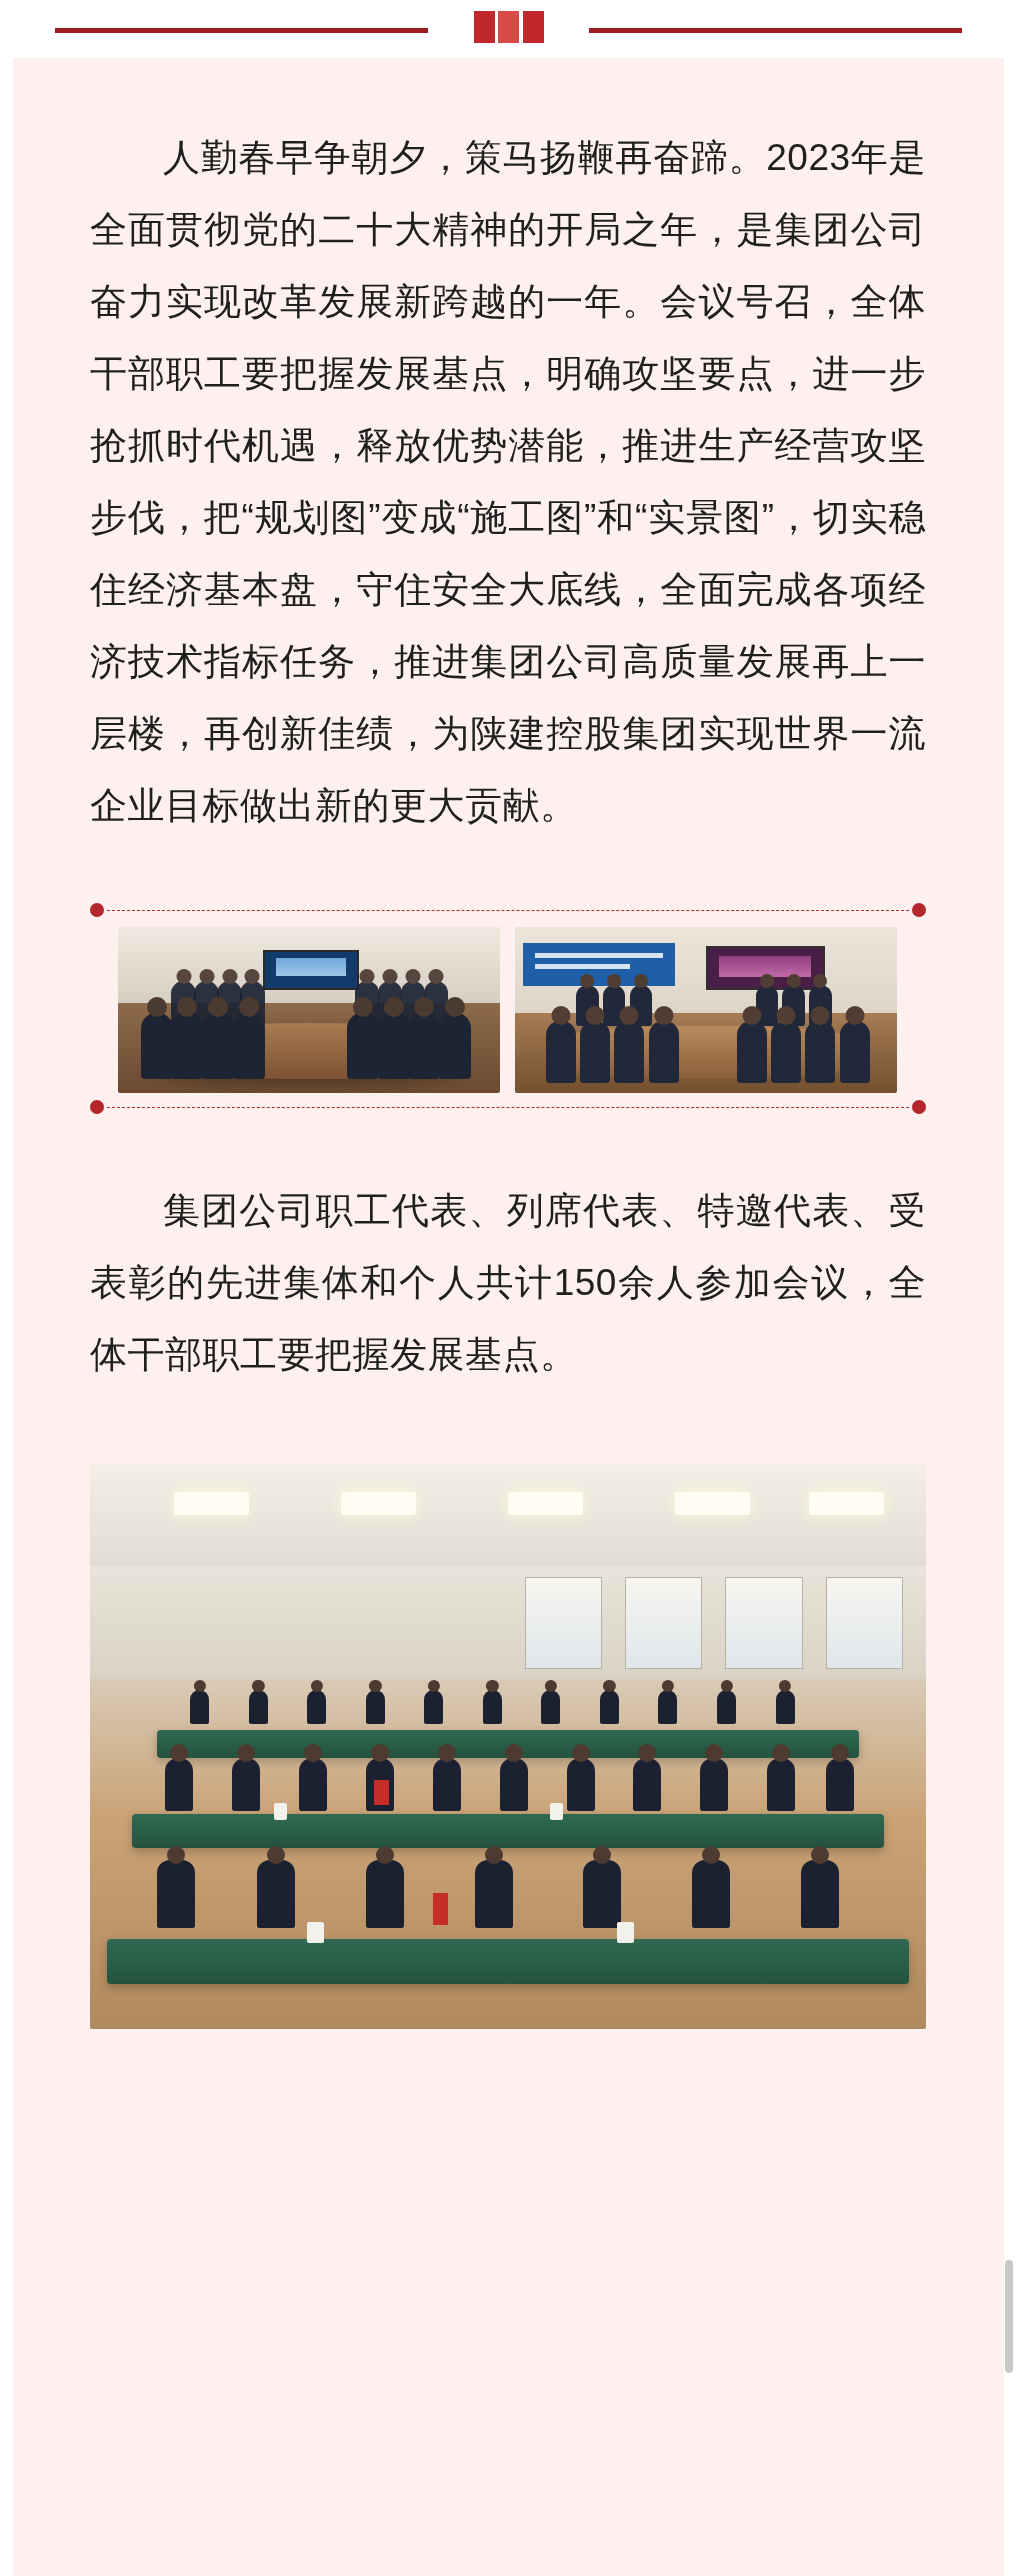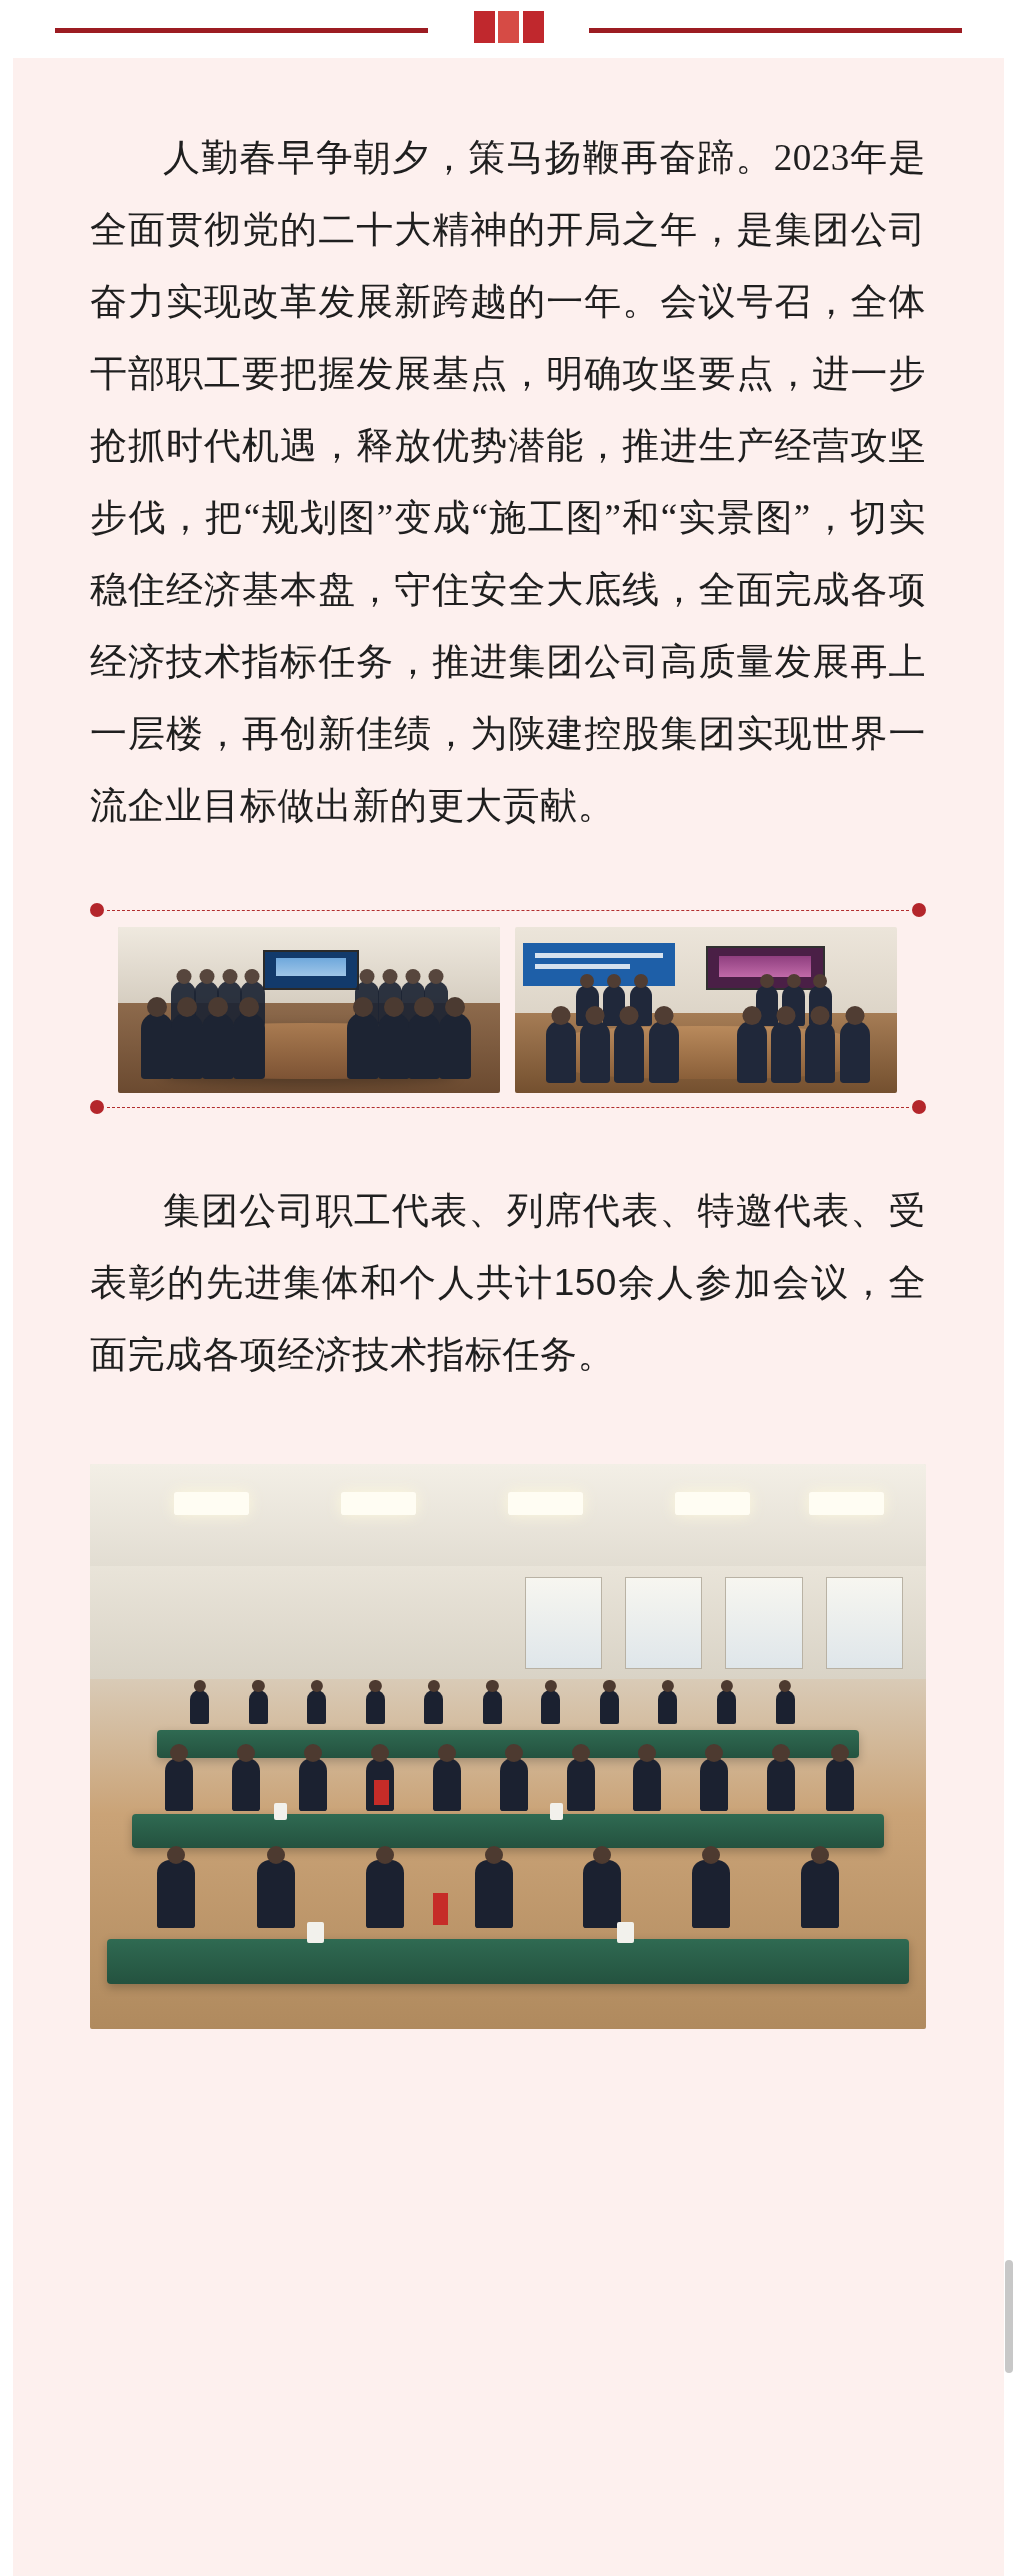--- a/index.html
+++ b/index.html
@@ -101,21 +101,21 @@
     font-family: "Liberation Sans", sans-serif;
     font-size: 37px;
     line-height: 72px;
     color: #1f1f1f;
     letter-spacing: 0.5px;
     text-align: justify;
     text-justify: inter-ideograph;
     text-indent: 73px;
     margin: 0;
   }
-  #para1 { margin-top: 64px; font-family: Liberation Serif, serif; }
+  #para1 { margin-top: 64px; }
   #para2 { margin-top: 0; }
 
   
   .photo-strip {
     position: relative;
     margin-top: 60px;
     width: 836px;
     height: 213px;
   }
   .photo-strip .dash {
@@ -377,21 +377,21 @@
               <div class="p2" style="left:35%"></div>
               <div class="p2" style="left:58%"></div>
               <div class="p2" style="left:67%"></div>
               <div class="p2" style="left:76%"></div>
               <div class="p2" style="left:85%"></div>
             </div>
           </div>
         </div>
       </div>
 
-      <p class="para" id="para2" style="margin-top:60px;">集团公司职工代表、列席代表、特邀代表、受表彰的先进集体和个人共计150余人参加会议，全面完成各项经济技术指标任务。</p>
+      <p class="para" id="para2" style="margin-top:60px;">集团公司职工代表、列席代表、特邀代表、受表彰的先进集体和个人共计150余人参加会议，全体干部职工要把握发展基点。</p>
 
       <div class="photo-large">
         <div class="scene hall">
           <div class="ceil"></div>
           <div class="lamp" style="left:10%"></div>
           <div class="lamp" style="left:30%"></div>
           <div class="lamp" style="left:50%"></div>
           <div class="lamp" style="left:70%"></div>
           <div class="lamp" style="left:86%"></div>
           <div class="wall2"></div>

